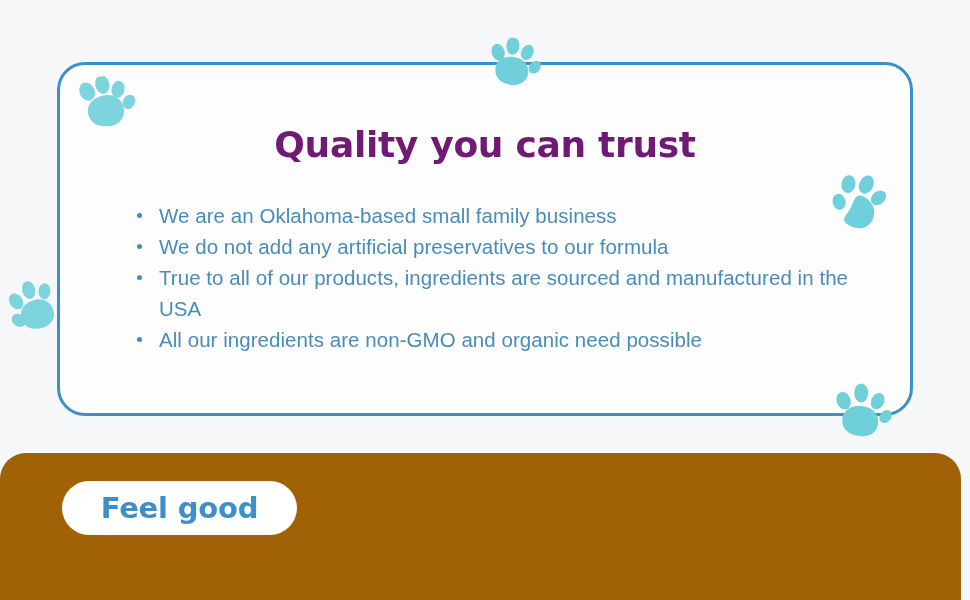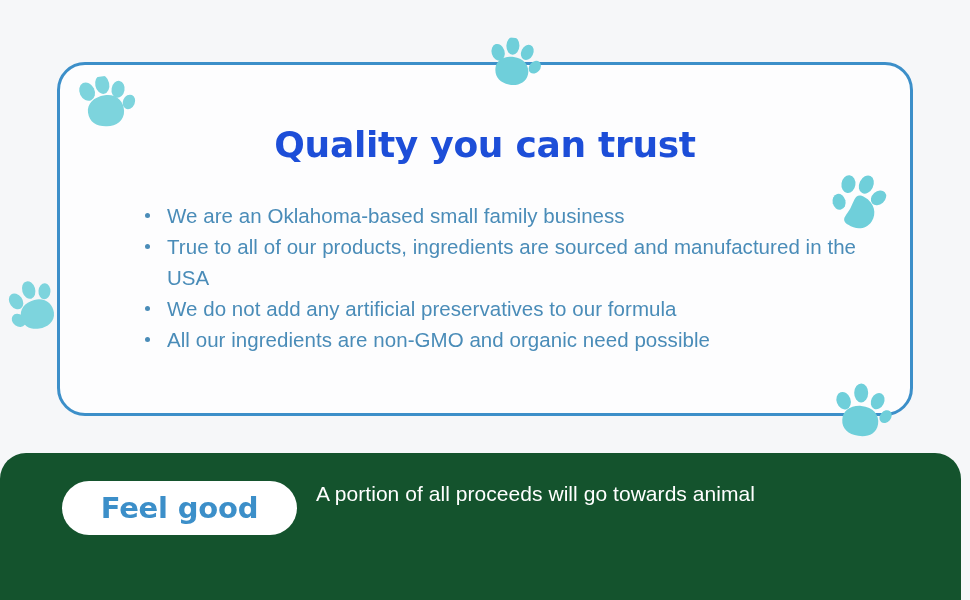--- a/index.html
+++ b/index.html
@@ -47,21 +47,21 @@
     font-family: "DejaVu Sans", sans-serif;
     font-size: 36px;
     font-weight: 700;
     letter-spacing: -0.3px;
     color: #3c8fc9;
     line-height: 1;
   }
 
   .bullets {
     position: absolute;
-    left: 80px;
+    left: 72px;
     top: 135px;
     right: 40px;
     margin: 0;
     padding: 0;
     list-style: none;
   }
   .bullet {
     position: relative;
     padding-left: 27px;
     margin: 0 0 0 0;
@@ -140,39 +140,38 @@
   .paw-l    { left: 6px;   top: 280px; width: 58px;  height: 54px; transform: rotate(-14deg); z-index: 5; }
   .paw-br   { left: 827px; top: 381px; width: 70px;  height: 58px; transform: rotate(4deg);  z-index: 5; }
 </style>
 </head>
 <body style="background: rgb(246, 247, 249);">
 
 <div id="stage" style="background: rgb(246, 247, 249);">
 
   <div class="card" style="border-color: rgb(60, 143, 201); background: rgb(253, 253, 254);">
 
-    <h1 class="card-title" style="color: #1d4ed8;">Quality you can trust</h1>
+    <h1 class="card-title" style="color: #701a75;">Quality you can trust</h1>
 
     <ul class="bullets">
       <li class="bullet" style="color: rgb(74, 140, 184);">We are an Oklahoma-based small family business</li>
+      <li class="bullet" style="color: rgb(74, 140, 184);">We do not add any artificial preservatives to our formula</li>
       <li class="bullet" style="color: rgb(74, 140, 184);">True to all of our products, ingredients are sourced and manufactured in the USA</li>
-      <li class="bullet" style="color: rgb(74, 140, 184);">We do not add any artificial preservatives to our formula</li>
       <li class="bullet" style="color: rgb(74, 140, 184);">All our ingredients are non-GMO and organic need possible</li>
     </ul>
 
   </div>
 
-  <div class="banner" style="background: #14532d;">
+  <div class="banner" style="background: #a16207;">
 
     <div class="badge" style="background: rgb(255, 255, 255);">
       <span class="badge-label" style="color: rgb(60, 143, 201);">Feel good</span>
     </div>
 
     <div class="banner-text" style="color: rgb(255, 255, 255);">
-      <span class="ln">A portion of all proceeds will go towards animal</span>
     </div>
 
   </div>
 
   <div class="paw paw-tl">
     <svg viewBox="0 0 62 56" width="62" height="56" aria-hidden="true">
       <g fill="#7dd4dd">
         <ellipse cx="13" cy="13" rx="7.5" ry="9.5" transform="rotate(-18 13 13)"></ellipse>
         <ellipse cx="29" cy="8" rx="7" ry="9.5" transform="rotate(-4 29 8)"></ellipse>
         <ellipse cx="44" cy="15" rx="6.5" ry="8.5" transform="rotate(18 44 15)"></ellipse>

